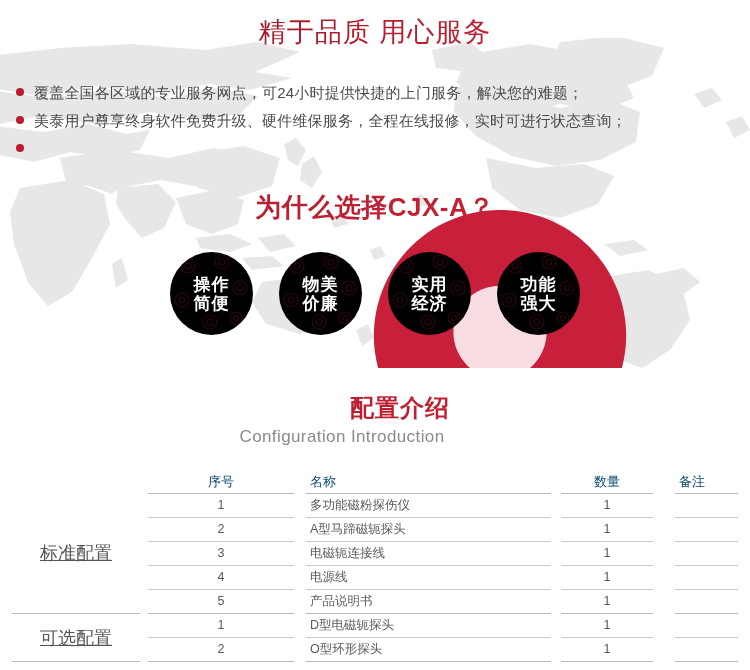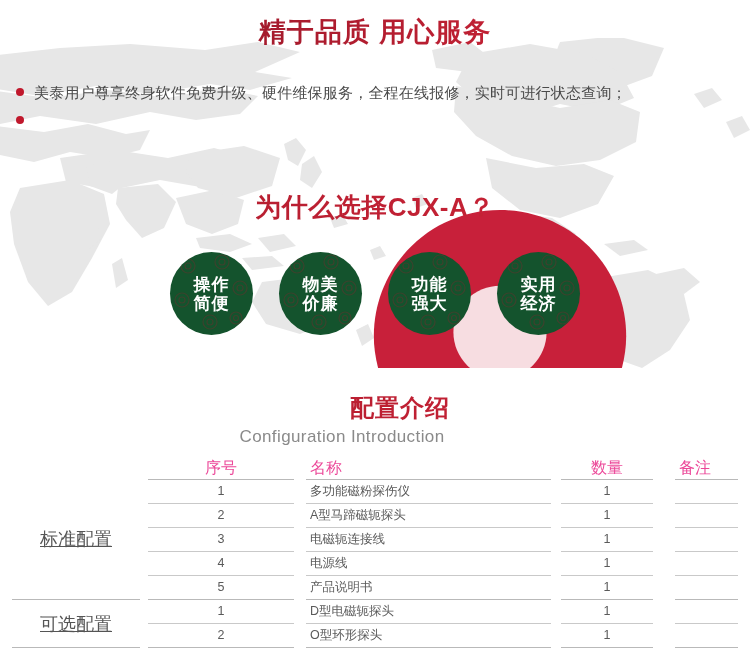--- a/index.html
+++ b/index.html
@@ -42,21 +42,21 @@
   }
 
   
   .headline {
     position: absolute;
     top: 14px;
     left: 0;
     width: 750px;
     text-align: center;
     font-size: 27px;
-    font-weight: bold;
+    font-weight: normal;
     letter-spacing: 1px;
     z-index: 3;
     background: linear-gradient(90deg, #8d1726 0%, #a51a2c 35%, #c02033 65%, #cf2436 100%);
     -webkit-background-clip: text;
     background-clip: text;
     color: transparent;
     -webkit-text-fill-color: transparent;
     white-space: pre;
   }
 
@@ -114,21 +114,21 @@
     display: flex;
     justify-content: center;
     gap: 26px;
     z-index: 3;
   }
   .badge {
     position: relative;
     width: 83px;
     height: 83px;
     border-radius: 50%;
-    background: #14532d;
+    background: #000000;
     display: flex;
     flex-direction: column;
     align-items: center;
     justify-content: center;
     overflow: hidden;
   }
   .badge .pattern {
     position: absolute;
     inset: 0;
     opacity: 0.5;
@@ -216,21 +216,21 @@
   .rule { border-bottom: 1px solid #b9b9b9; }
   .rule-light { border-bottom: 1px solid #c9c9c9; }
   .center { text-align: center; }
   .left-pad { padding-left: 4px !important; }
   .group-label {
     text-align: center;
     font-size: 18px;
     color: #555;
     text-decoration: underline;
   }
-  .hdr { color: #ec4899; font-size: 16px; }
+  .hdr { color: #0c4a6e; font-size: 13px; margin-top: 14px; }
 </style>
 </head>
 <body>
 
 <div class="map-watermark">
   <svg viewBox="0 0 750 330" xmlns="http://www.w3.org/2000/svg" aria-hidden="true">
     <g fill="#e7e7e7">
 
       <path d="M-10 18 L60 10 L130 6 L205 12 L258 4 L300 14 L255 34 L292 40 L250 52 L210 46 L150 56 L96 48 L40 58 L-10 50 Z"></path>
       <path d="M-10 52 L48 60 L108 52 L168 60 L216 50 L258 58 L240 76 L196 82 L150 74 L96 86 L40 78 L-10 88 Z"></path>
@@ -289,20 +289,24 @@
   </svg>
   <svg class="map-pin" viewBox="0 0 13 17" xmlns="http://www.w3.org/2000/svg">
     <path d="M6.5 0C2.9 0 0 2.9 0 6.5C0 11.4 6.5 17 6.5 17S13 11.4 13 6.5C13 2.9 10.1 0 6.5 0Z" fill="#c8203a"></path>
     <circle cx="6.5" cy="6.3" r="2.4" fill="#ffffff" opacity="0.85"></circle>
   </svg>
 </div>
 
 <div class="headline">精于品质 用心服务</div>
 
 <div class="bullet-list">
+  <div class="bullet-row">
+    <span class="bullet-dot"></span>
+    <span class="bullet-text">覆盖全国各区域的专业服务网点，可24小时提供快捷的上门服务，解决您的难题；</span>
+  </div>
   <div class="bullet-row">
     <span class="bullet-dot"></span>
     <span class="bullet-text">美泰用户尊享终身软件免费升级、硬件维保服务，全程在线报修，实时可进行状态查询；</span>
   </div>
   <div class="bullet-row">
     <span class="bullet-dot"></span>
   </div>
 </div>
 
 <div class="why-title">为什么选择CJX-A？</div>
@@ -367,22 +371,22 @@
             <circle cx="70" cy="36" r="3"></circle>
           <circle cx="12" cy="48" r="7"></circle>
             <circle cx="12" cy="48" r="3"></circle>
           <circle cx="40" cy="70" r="7"></circle>
             <circle cx="40" cy="70" r="3"></circle>
           <circle cx="66" cy="66" r="6"></circle>
             <circle cx="66" cy="66" r="2.5"></circle>
         </g>
       </svg>
     </span>
-    <span class="badge-line">功能</span>
-    <span class="badge-line">强大</span>
+    <span class="badge-line">实用</span>
+    <span class="badge-line">经济</span>
   </div>
 
   <div class="badge">
     <span class="pattern">
       <svg viewBox="0 0 83 83" xmlns="http://www.w3.org/2000/svg">
         <g fill="none" stroke="#a81830" stroke-width="1.2" opacity="0.55">
           <circle cx="18" cy="14" r="7"></circle>
             <circle cx="18" cy="14" r="3"></circle>
           <circle cx="52" cy="10" r="7"></circle>
             <circle cx="52" cy="10" r="3"></circle>
@@ -390,22 +394,22 @@
             <circle cx="70" cy="36" r="3"></circle>
           <circle cx="12" cy="48" r="7"></circle>
             <circle cx="12" cy="48" r="3"></circle>
           <circle cx="40" cy="70" r="7"></circle>
             <circle cx="40" cy="70" r="3"></circle>
           <circle cx="66" cy="66" r="6"></circle>
             <circle cx="66" cy="66" r="2.5"></circle>
         </g>
       </svg>
     </span>
-    <span class="badge-line">实用</span>
-    <span class="badge-line">经济</span>
+    <span class="badge-line">功能</span>
+    <span class="badge-line">强大</span>
   </div>
 
 </div>
 
 <div class="config-title">配置介绍</div>
 <div class="config-subtitle">Configuration Introduction</div>
 
 <div class="config-table">
   <table class="tbl">
     <colgroup>

